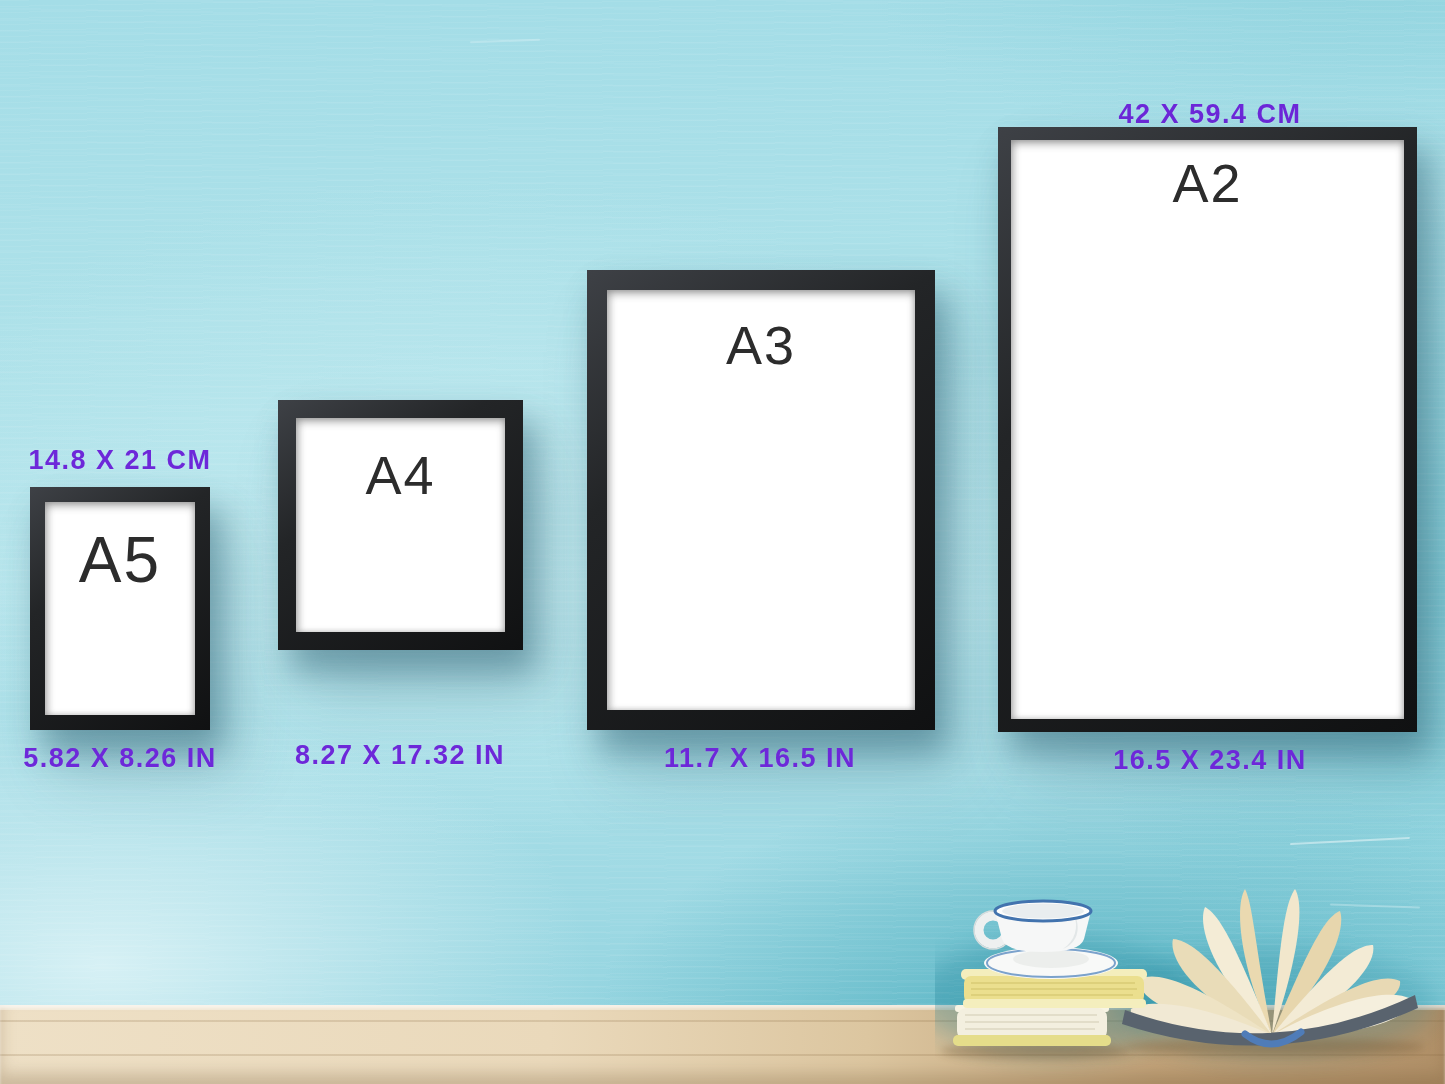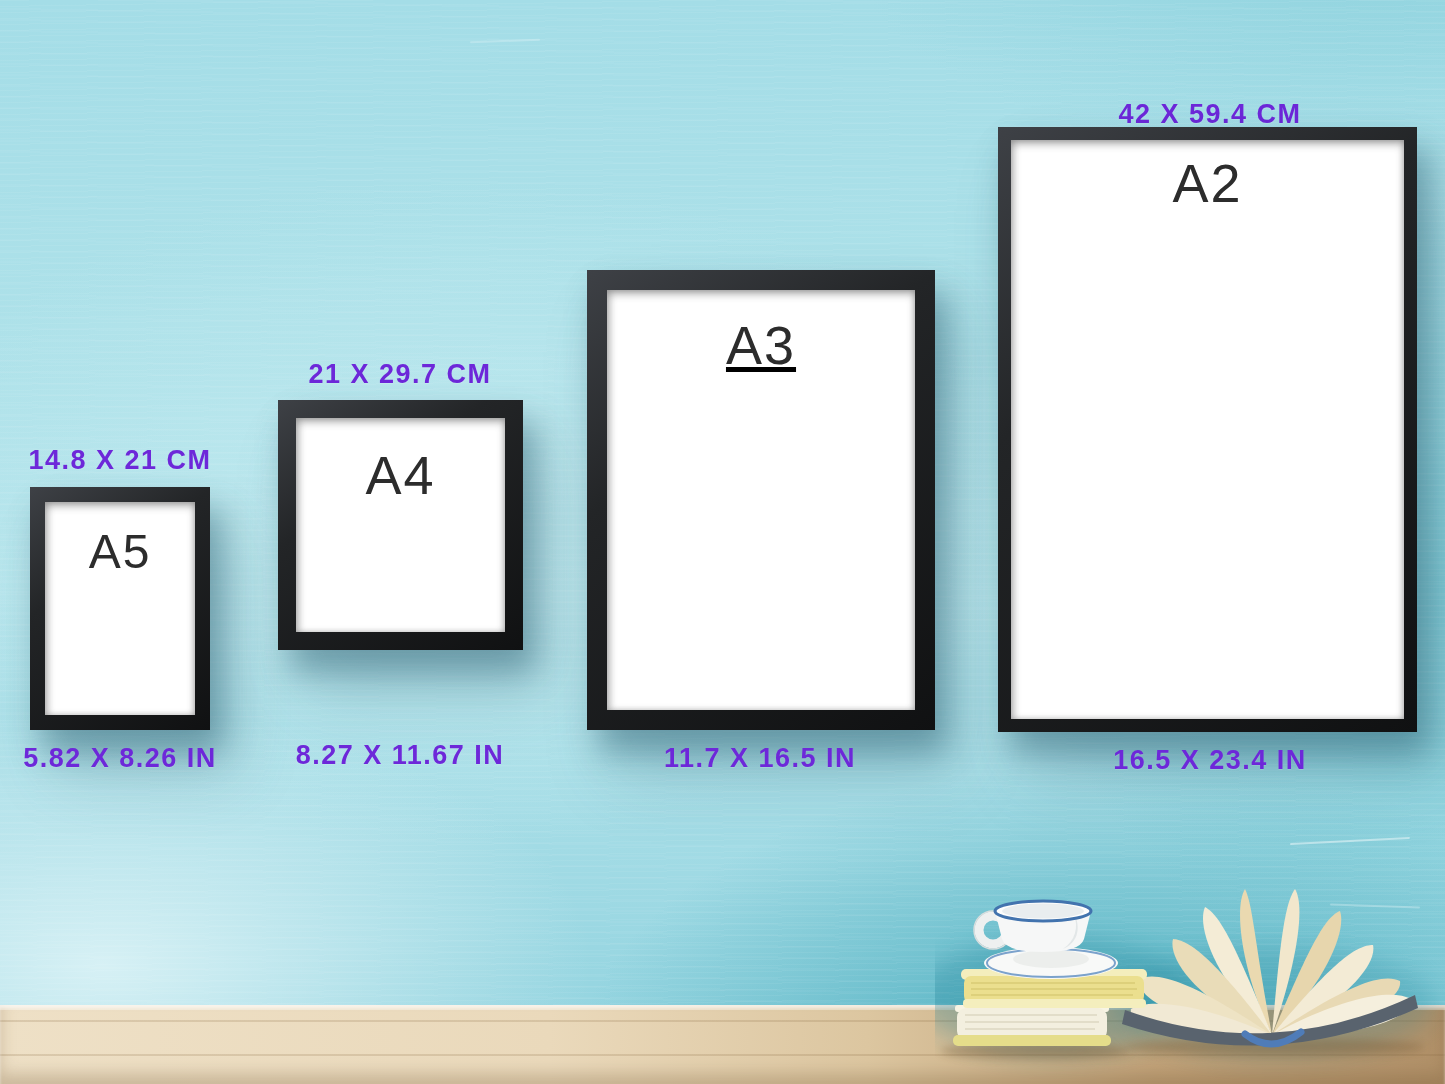--- a/index.html
+++ b/index.html
@@ -47,26 +47,26 @@
   .poster{
     position:absolute;background:#ffffff;
     box-shadow: inset 0 4px 9px rgba(0,0,0,.30), inset 4px 0 7px rgba(0,0,0,.14), inset -2px 0 5px rgba(0,0,0,.10);
     display:flex;justify-content:center;align-items:flex-start;
   }
   .poster-label{
     color:#2c2c2c;font-size:54px;font-weight:400;letter-spacing:2px;line-height:1;
   }
   .frame-a5{left:30px;top:487px;width:180px;height:243px;}
   .frame-a5 .poster{inset:15px;}
-  .frame-a5 .poster-label{padding-top:26px;font-size:48px;}
+  .frame-a5 .poster-label{padding-top:26px;font-size:64px;}
   .frame-a4{left:278px;top:400px;width:245px;height:250px;}
   .frame-a4 .poster{inset:18px;}
   .frame-a4 .poster-label{padding-top:30px;}
   .frame-a3{left:587px;top:270px;width:348px;height:460px;}
-  .frame-a3 .poster{inset:20px;text-decoration:underline;}
+  .frame-a3 .poster{inset:20px;}
   .frame-a3 .poster-label{padding-top:28px;}
   .frame-a2{left:998px;top:127px;width:419px;height:605px;}
   .frame-a2 .poster{inset:13px;}
   .frame-a2 .poster-label{padding-top:16px;}
   
   .dim{
     position:absolute;width:320px;text-align:center;
     color:#6d28d9;font-size:27px;font-weight:700;letter-spacing:1.5px;line-height:1.1;
     text-shadow:0 1px 1px rgba(255,255,255,.15);
     white-space:nowrap;
@@ -96,27 +96,26 @@
   <div class="table-lip"></div>
 
   <div class="dim cm-a5">14.8 X 21 CM</div>
   <div class="frame frame-a5">
     <div class="poster">
       <div class="poster-label">A5</div>
     </div>
   </div>
   <div class="dim in-a5">5.82 X 8.26 IN</div>
 
-  <div class="dim cm-a4">21 X 29.7 CM</div>
   <div class="frame frame-a4">
     <div class="poster">
       <div class="poster-label">A4</div>
     </div>
   </div>
-  <div class="dim in-a4">8.27 X 11.67 IN</div>
+  <div class="dim in-a4">8.27 X 17.32 IN</div>
 
   <div class="frame frame-a3">
     <div class="poster">
       <div class="poster-label">A3</div>
     </div>
   </div>
   <div class="dim in-a3">11.7 X 16.5 IN</div>
 
   <div class="dim cm-a2">42 X 59.4 CM</div>
   <div class="frame frame-a2">

